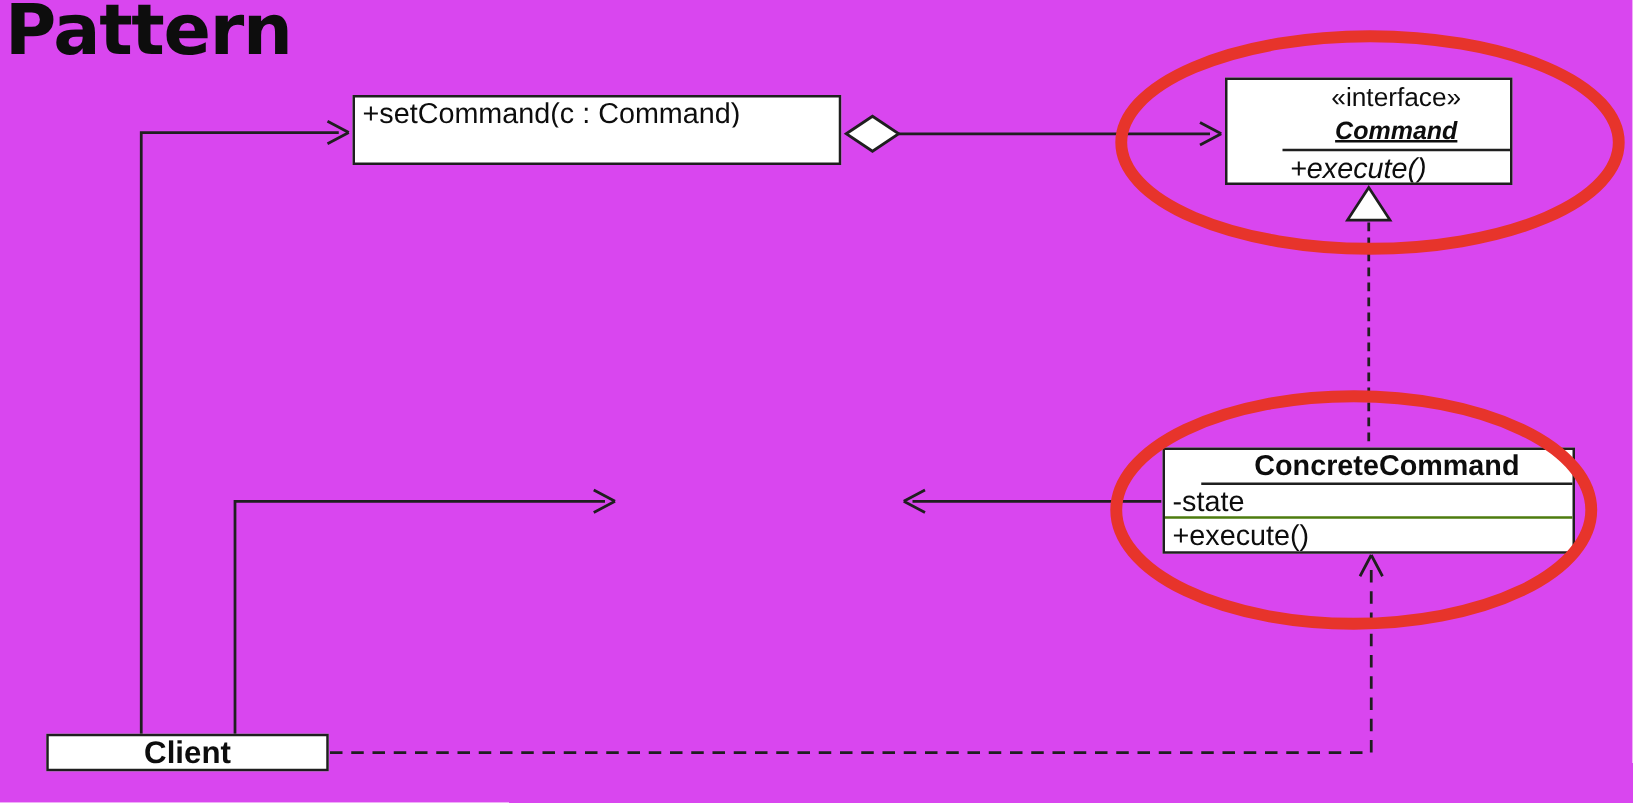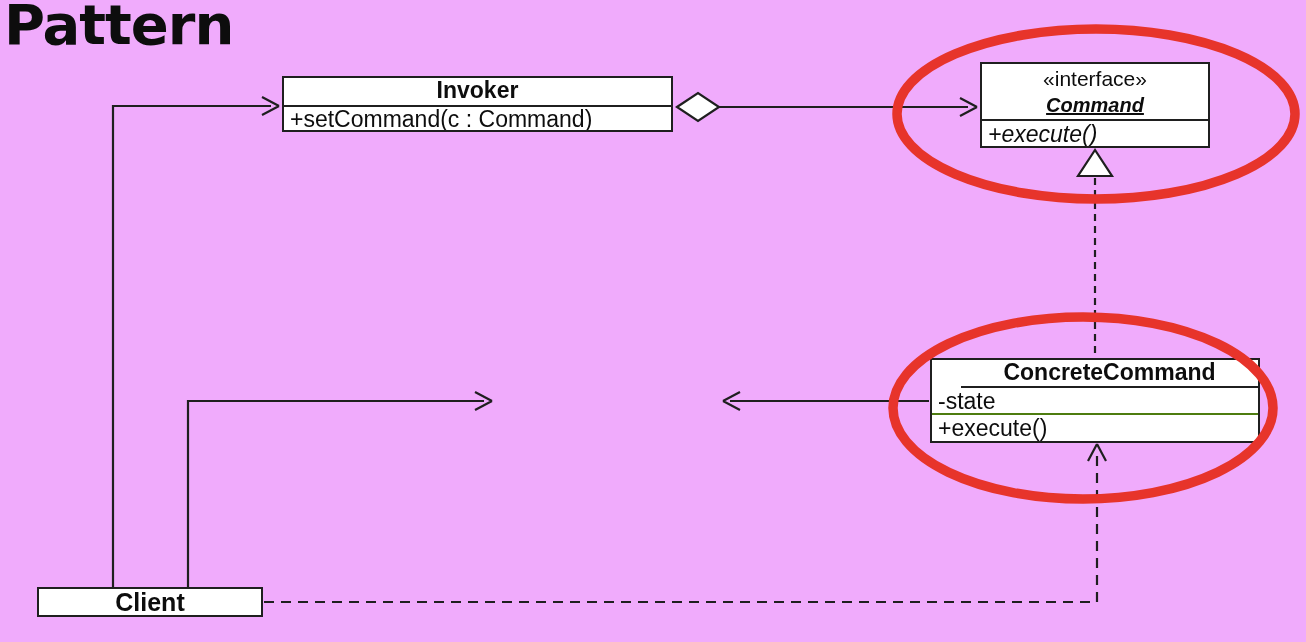--- a/index.html
+++ b/index.html
@@ -5,21 +5,21 @@
   html, body {
     margin: 0;
     padding: 0;
     background: #ffffff;
     font-family: "Liberation Sans", sans-serif;
   }
   .canvas {
     position: relative;
     width: 1306px;
     height: 642px;
-    background: #f0abfc;
+    background: #d946ef;
     overflow: hidden;
   }
   .page-title {
     position: absolute;
     left: 4px;
     top: -8px;
     font-family: "DejaVu Sans", sans-serif;
     font-size: 56px;
     line-height: 66px;
     font-weight: 800;
@@ -74,21 +74,21 @@
     line-height: 27px;
     text-decoration: underline;
   }
   .italic { font-style: italic; }
 
   
   #box-invoker   { left: 282px; top: 76px;  width: 391px; height: 56px; }
   #box-invoker .uml-head { height: 28px; line-height: 25px; }
   #box-invoker .uml-row  { height: 24px; line-height: 25px; }
 
-  #box-command   { left: 980px; top: 62px;  width: 230px; height: 86px; }
+  #box-command   { left: 980px; top: 62px;  width: 230px; height: 86px; padding-left: 44px; }
   #box-command .uml-head { height: 56px; padding-top: 2px; }
   #box-command .uml-row  { height: 26px; line-height: 26px; }
 
   #box-receiver  { left: 495px; top: 372px; width: 226px; height: 58px; }
   #box-receiver .uml-head { height: 29px; line-height: 27px; }
   #box-receiver .uml-row  { height: 25px; line-height: 26px; }
 
   #box-concrete  { left: 930px; top: 358px; width: 330px; height: 85px; }
   #box-concrete .uml-head { height: 27px; line-height: 25px; margin-left: 29px; }
   #box-concrete .uml-row  { height: 27px; line-height: 27px; }
@@ -121,21 +121,20 @@
 
       <polygon points="1095,150 1078,176 1112,176" fill="#ffffff"></polygon>
       <path d="M1095,178 L1095,357" stroke-dasharray="7,5"></path>
 
       <path d="M264,602 L1097,602 L1097,452" stroke-dasharray="10,7"></path>
       <path d="M1097,444 L1088,461 M1097,444 L1106,461"></path>
     </g>
   </svg>
 
   <div class="uml-box" id="box-invoker">
-    <div class="uml-head">Invoker</div>
     <div class="uml-row">+setCommand(c : Command)</div>
   </div>
 
   <div class="uml-box" id="box-command">
     <div class="uml-head">
       <div class="stereotype">«interface»</div>
       <div class="iface-name">Command</div>
     </div>
     <div class="uml-row italic">+execute()</div>
   </div>

